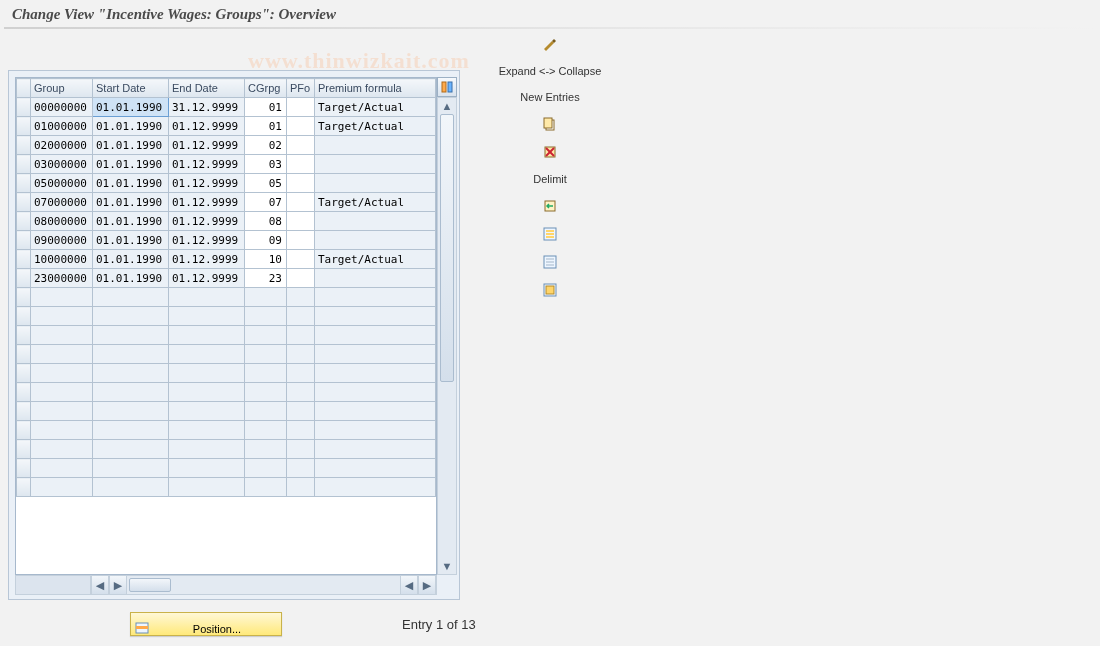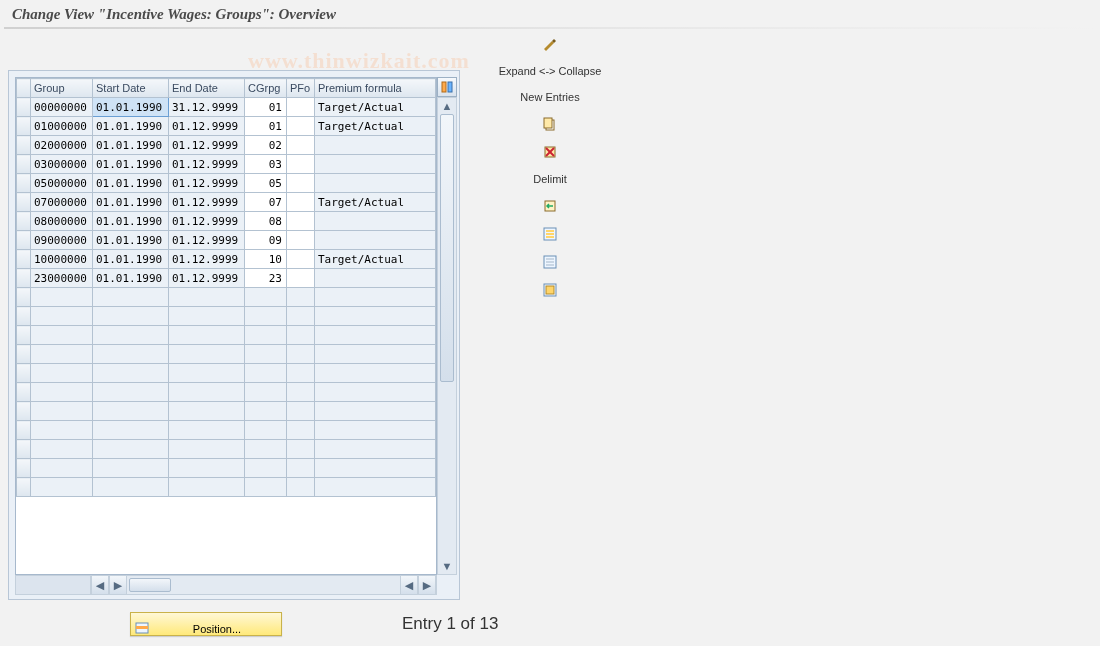--- a/index.html
+++ b/index.html
@@ -176,21 +176,21 @@
   font-size: 11px;
   box-shadow: 0 1px 1px rgba(0,0,0,.15);
 }
 .pos-btn .picon {
   width: 22px;
   display: flex; align-items: center; justify-content: center;
 }
 .pos-btn .plabel { flex:1; text-align: center; }
 .entry-text {
   margin-left: 120px;
-  font-family: Arial; font-size: 17px;
+  font-family: Arial; font-size: 13px;
   color: #333;
 }
 </style>
 </head>
 <body>
 
 <div class="page-title">Change View "Incentive Wages: Groups": Overview</div>
 <div class="title-sep"></div>
 
 <div class="toolbar">

